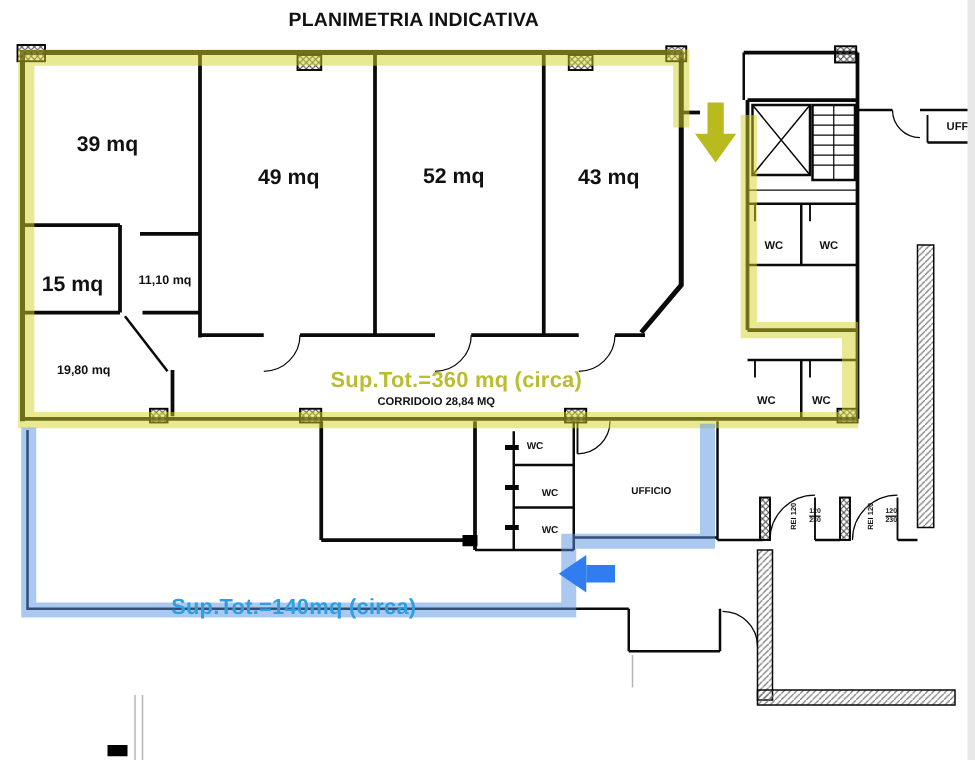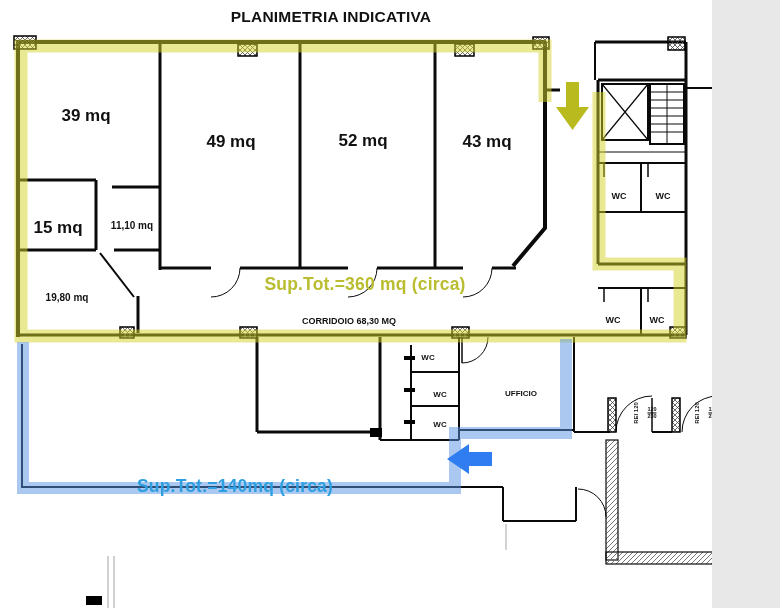--- a/index.html
+++ b/index.html
@@ -1,17 +1,17 @@
 <!DOCTYPE html>
 <html><head>
 <meta charset="utf-8">
 <style>
   html,body{margin:0;padding:0;background:#e8e8e8;}
   #stage{
-    position:relative;width:712px;height:608px;background:#ffffff;
+    position:relative;width:774px;height:608px;background:#ffffff;
     overflow:hidden;font-family:"Liberation Sans",sans-serif;
   }
   #plan-svg{position:absolute;left:0;top:0;}
   .lbl{
     position:absolute;transform:translate(-50%,-50%);
     font-weight:bold;color:#111;white-space:nowrap;z-index:5;
   }
   .title{font-size:15.5px;letter-spacing:.2px;}
   .s11{font-size:17px;}
   .s10{font-size:10px;}
@@ -173,22 +173,22 @@
   <div class="lbl title" style="left:331px;top:17px;">PLANIMETRIA INDICATIVA</div>
 
   <div class="lbl s11" style="left:86px;top:116px;">39 mq</div>
   <div class="lbl s11" style="left:231px;top:142px;">49 mq</div>
   <div class="lbl s11" style="left:363px;top:141px;">52 mq</div>
   <div class="lbl s11" style="left:487px;top:142px;">43 mq</div>
   <div class="lbl s11" style="left:58px;top:228px;">15 mq</div>
   <div class="lbl s10" style="left:132px;top:225px;">11,10  mq</div>
   <div class="lbl s10" style="left:67px;top:297px;">19,80 mq</div>
 
-  <div class="lbl sup sup360" style="left:365px;top:284px;">Sup.Tot.=360 mq (circa)</div>
-  <div class="lbl s9" style="left:349px;top:321px;">CORRIDOIO 68,30 MQ</div>
+  <div class="lbl sup sup360" style="left:365px;top:304px;">Sup.Tot.=360 mq (circa)</div>
+  <div class="lbl s9" style="left:349px;top:321px;">CORRIDOIO 28,84 MQ</div>
   <div class="lbl sup sup140" style="left:235px;top:462px;margin-top:24px;">Sup.Tot.=140mq (circa)</div>
 
   <div class="lbl s9" style="left:619px;top:196px;">WC</div>
   <div class="lbl s9" style="left:663px;top:196px;">WC</div>
   <div class="lbl s9" style="left:613px;top:320px;">WC</div>
   <div class="lbl s9" style="left:657px;top:320px;">WC</div>
   <div class="lbl s8" style="left:428px;top:357px;">WC</div>
   <div class="lbl s8" style="left:440px;top:394px;">WC</div>
   <div class="lbl s8" style="left:440px;top:424px;">WC</div>
 

